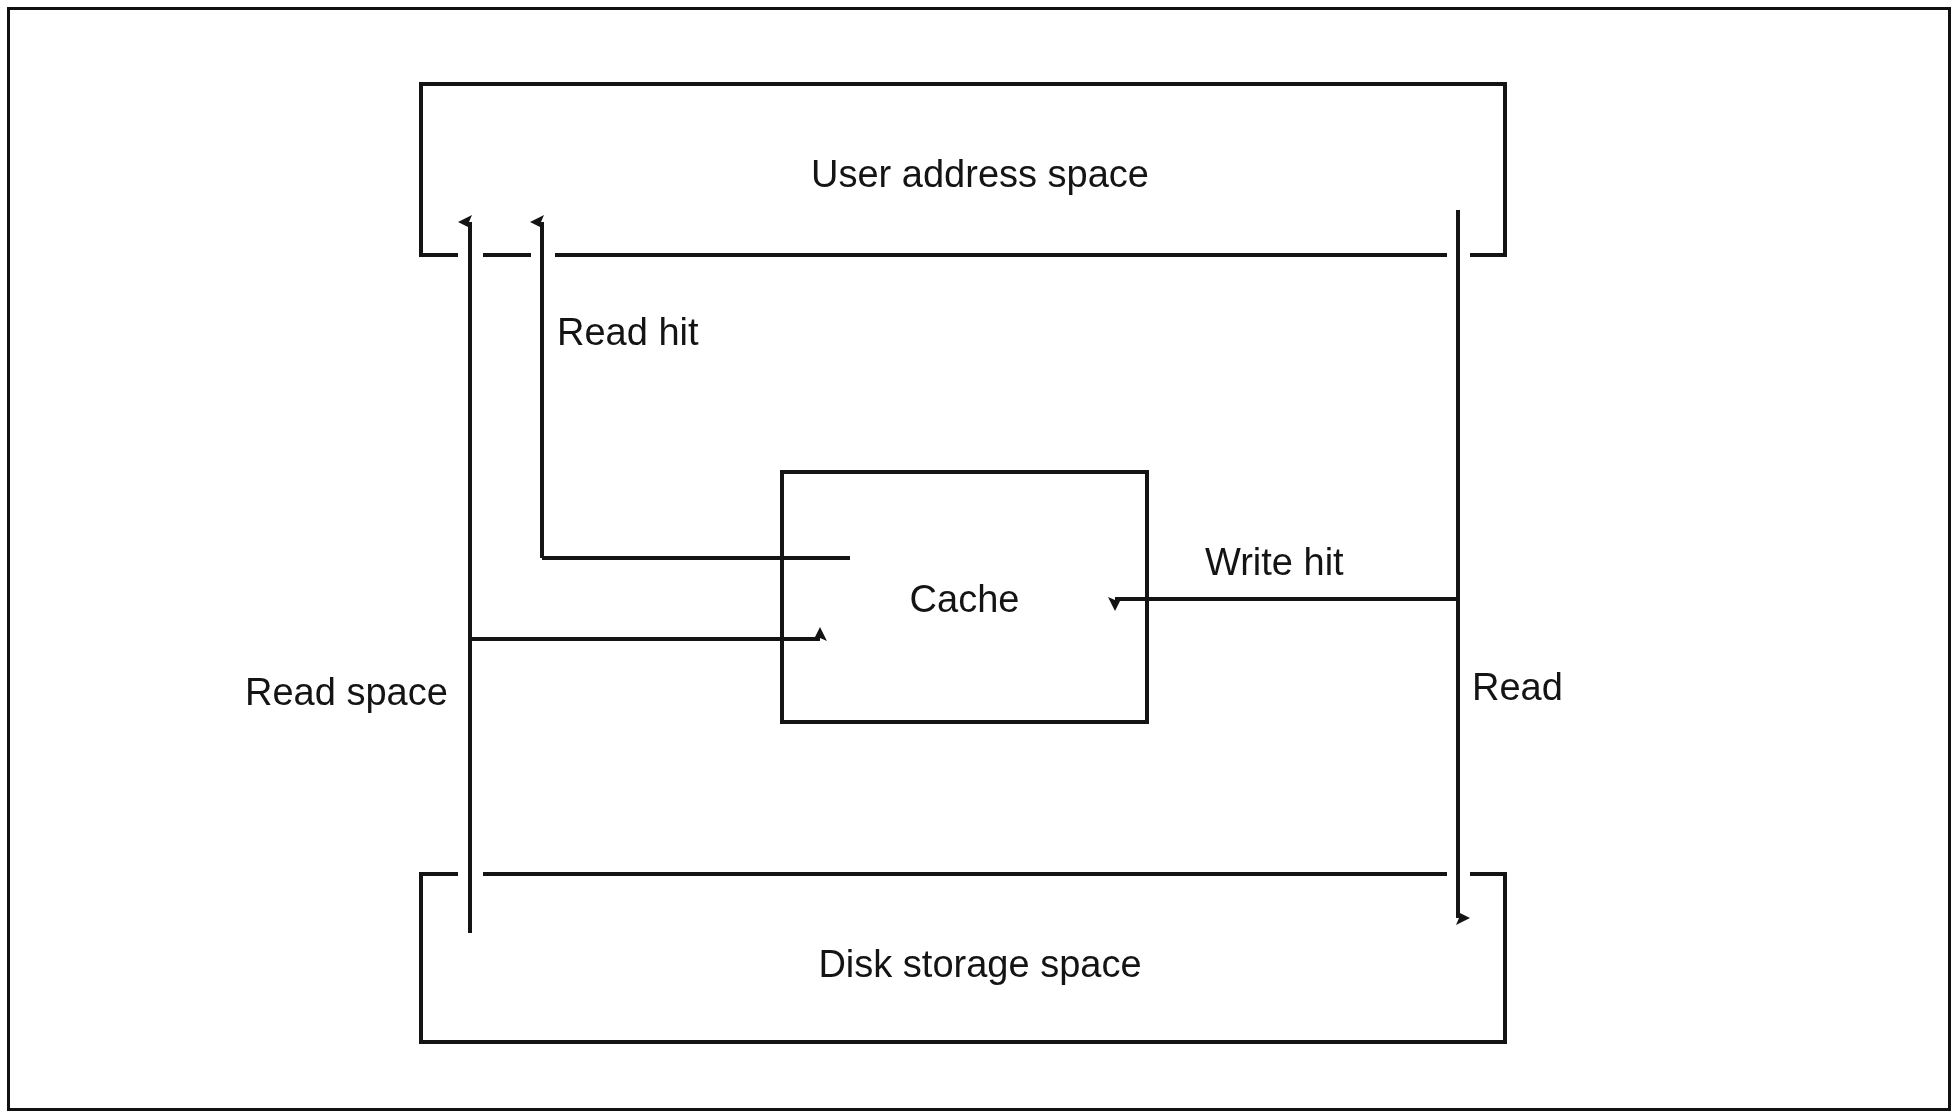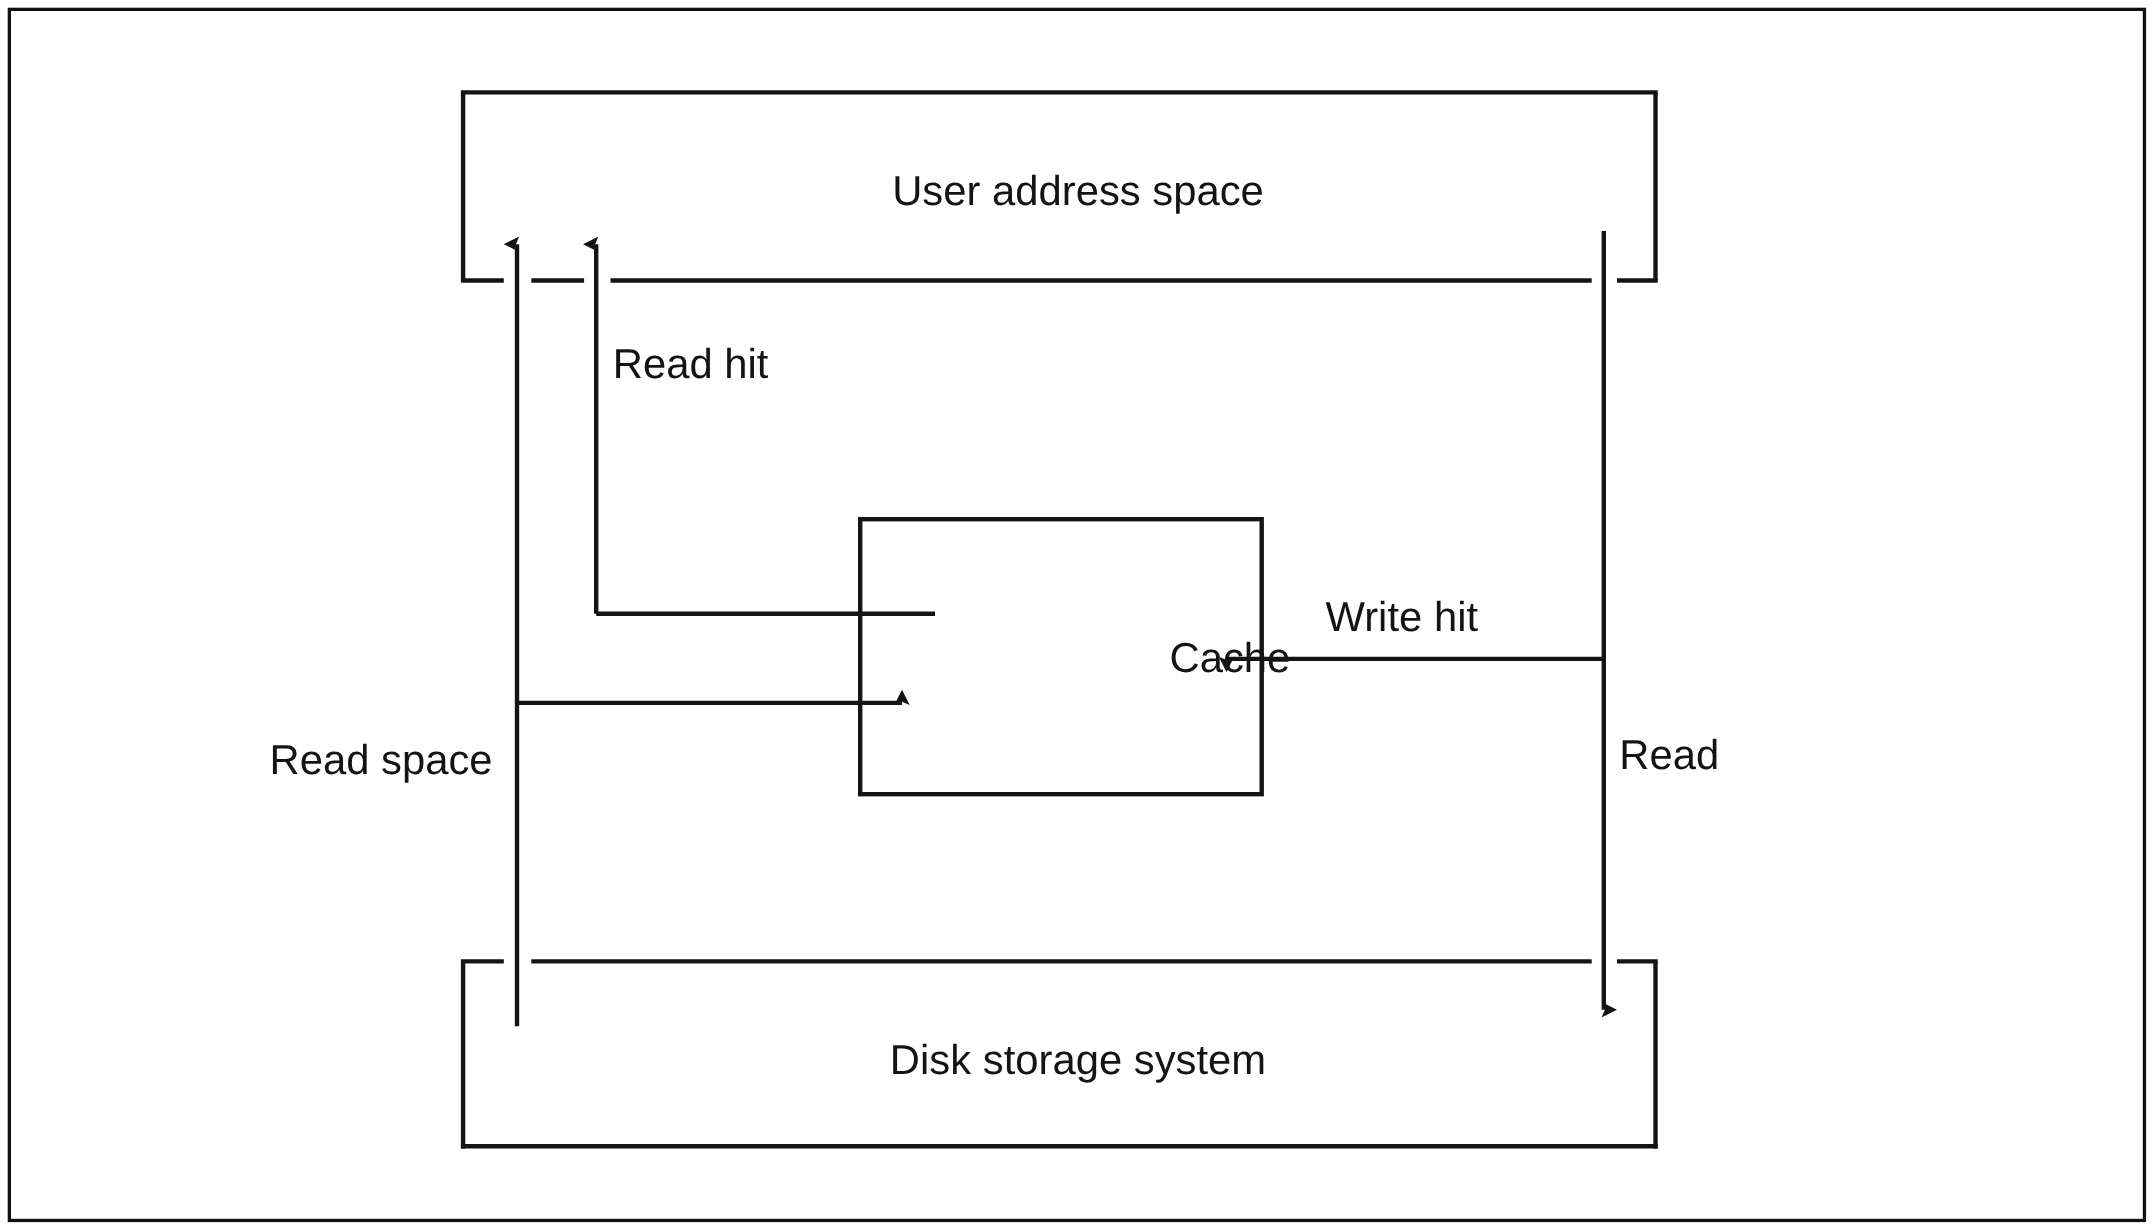--- a/index.html
+++ b/index.html
@@ -47,24 +47,24 @@
     width: 1960px;
     text-align: center;
   }
   #label-disk-storage-system {
     left: 0;
     top: 945px;
     width: 1960px;
     text-align: center;
   }
   #label-cache {
-    left: 808px;
+    left: 782px;
     top: 580px;
     width: 365px;
-    text-align: right;
+    text-align: center;
   }
   #label-read-hit {
     left: 557px;
     top: 313px;
   }
   #label-read-miss {
     left: 245px;
     top: 673px;
   }
   #label-write-hit {
@@ -156,21 +156,21 @@
     <g>
       <line x1="1458" y1="599" x2="1115" y2="599" stroke="#141414" stroke-width="4" marker-end="url(#arrow-left)"></line>
     </g>
 
   </svg>
 
   <div class="label" id="label-user-address-space">User address space</div>
 
   <div class="label" id="label-cache">Cache</div>
 
-  <div class="label" id="label-disk-storage-system">Disk storage system</div>
+  <div class="label" id="label-disk-storage-system">Disk storage space</div>
 
   <div class="label" id="label-read-miss">Read space</div>
 
   <div class="label" id="label-read-hit">Read hit</div>
 
   <div class="label" id="label-write-hit">Write hit</div>
 
   <div class="label" id="label-write">Read</div>
 
 </div>

